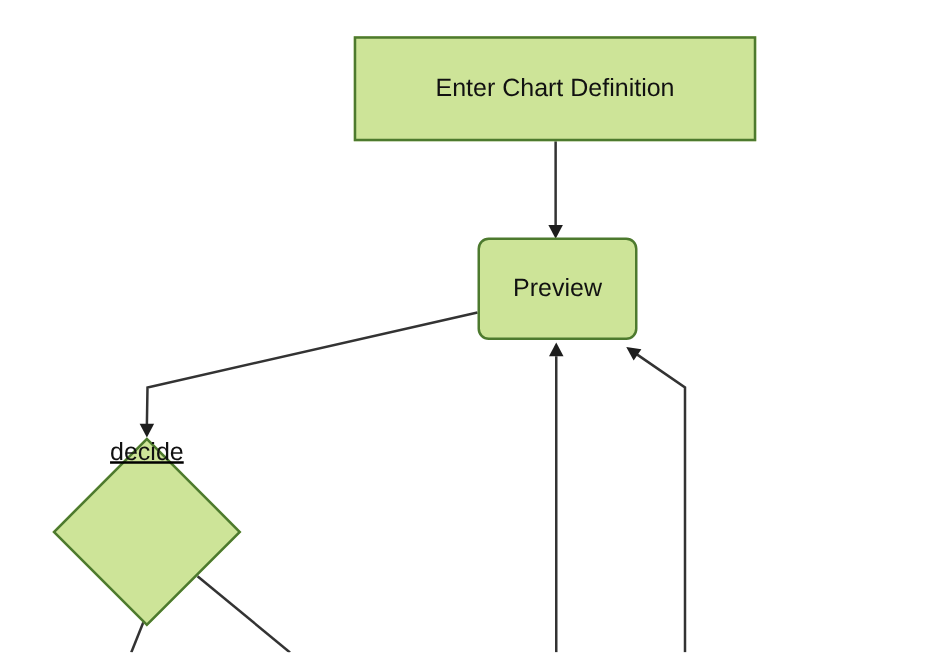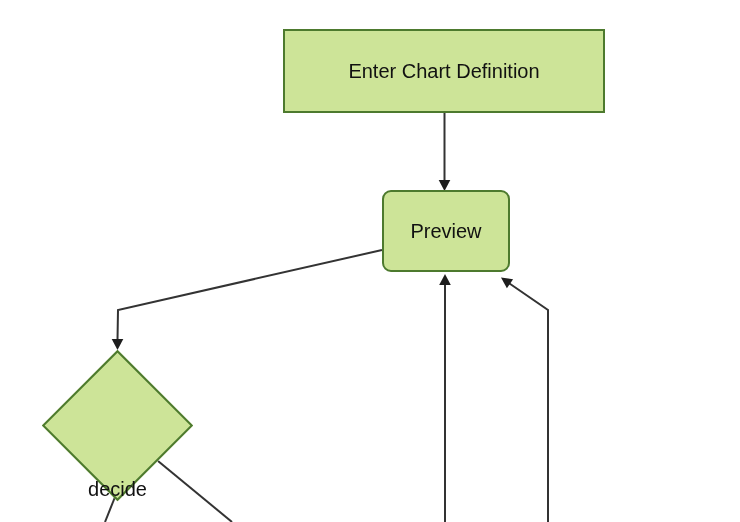--- a/index.html
+++ b/index.html
@@ -60,22 +60,23 @@
     height: 82px;
     border-radius: 9px;
   }
   .diamond-wrap {
     position: absolute;
     left: 42px;
     top: 350px;
     width: 151px;
     height: 151px;
     display: flex;
-    align-items: flex-end;
+    align-items: flex-start;
     justify-content: center;
+    text-decoration: underline;
   }
   .diamond-shape {
     position: absolute;
     left: 22px;
     top: 22px;
     width: 107px;
     height: 107px;
     box-sizing: border-box;
     background: #cde498;
     border: 2px solid #4d7a2e;

